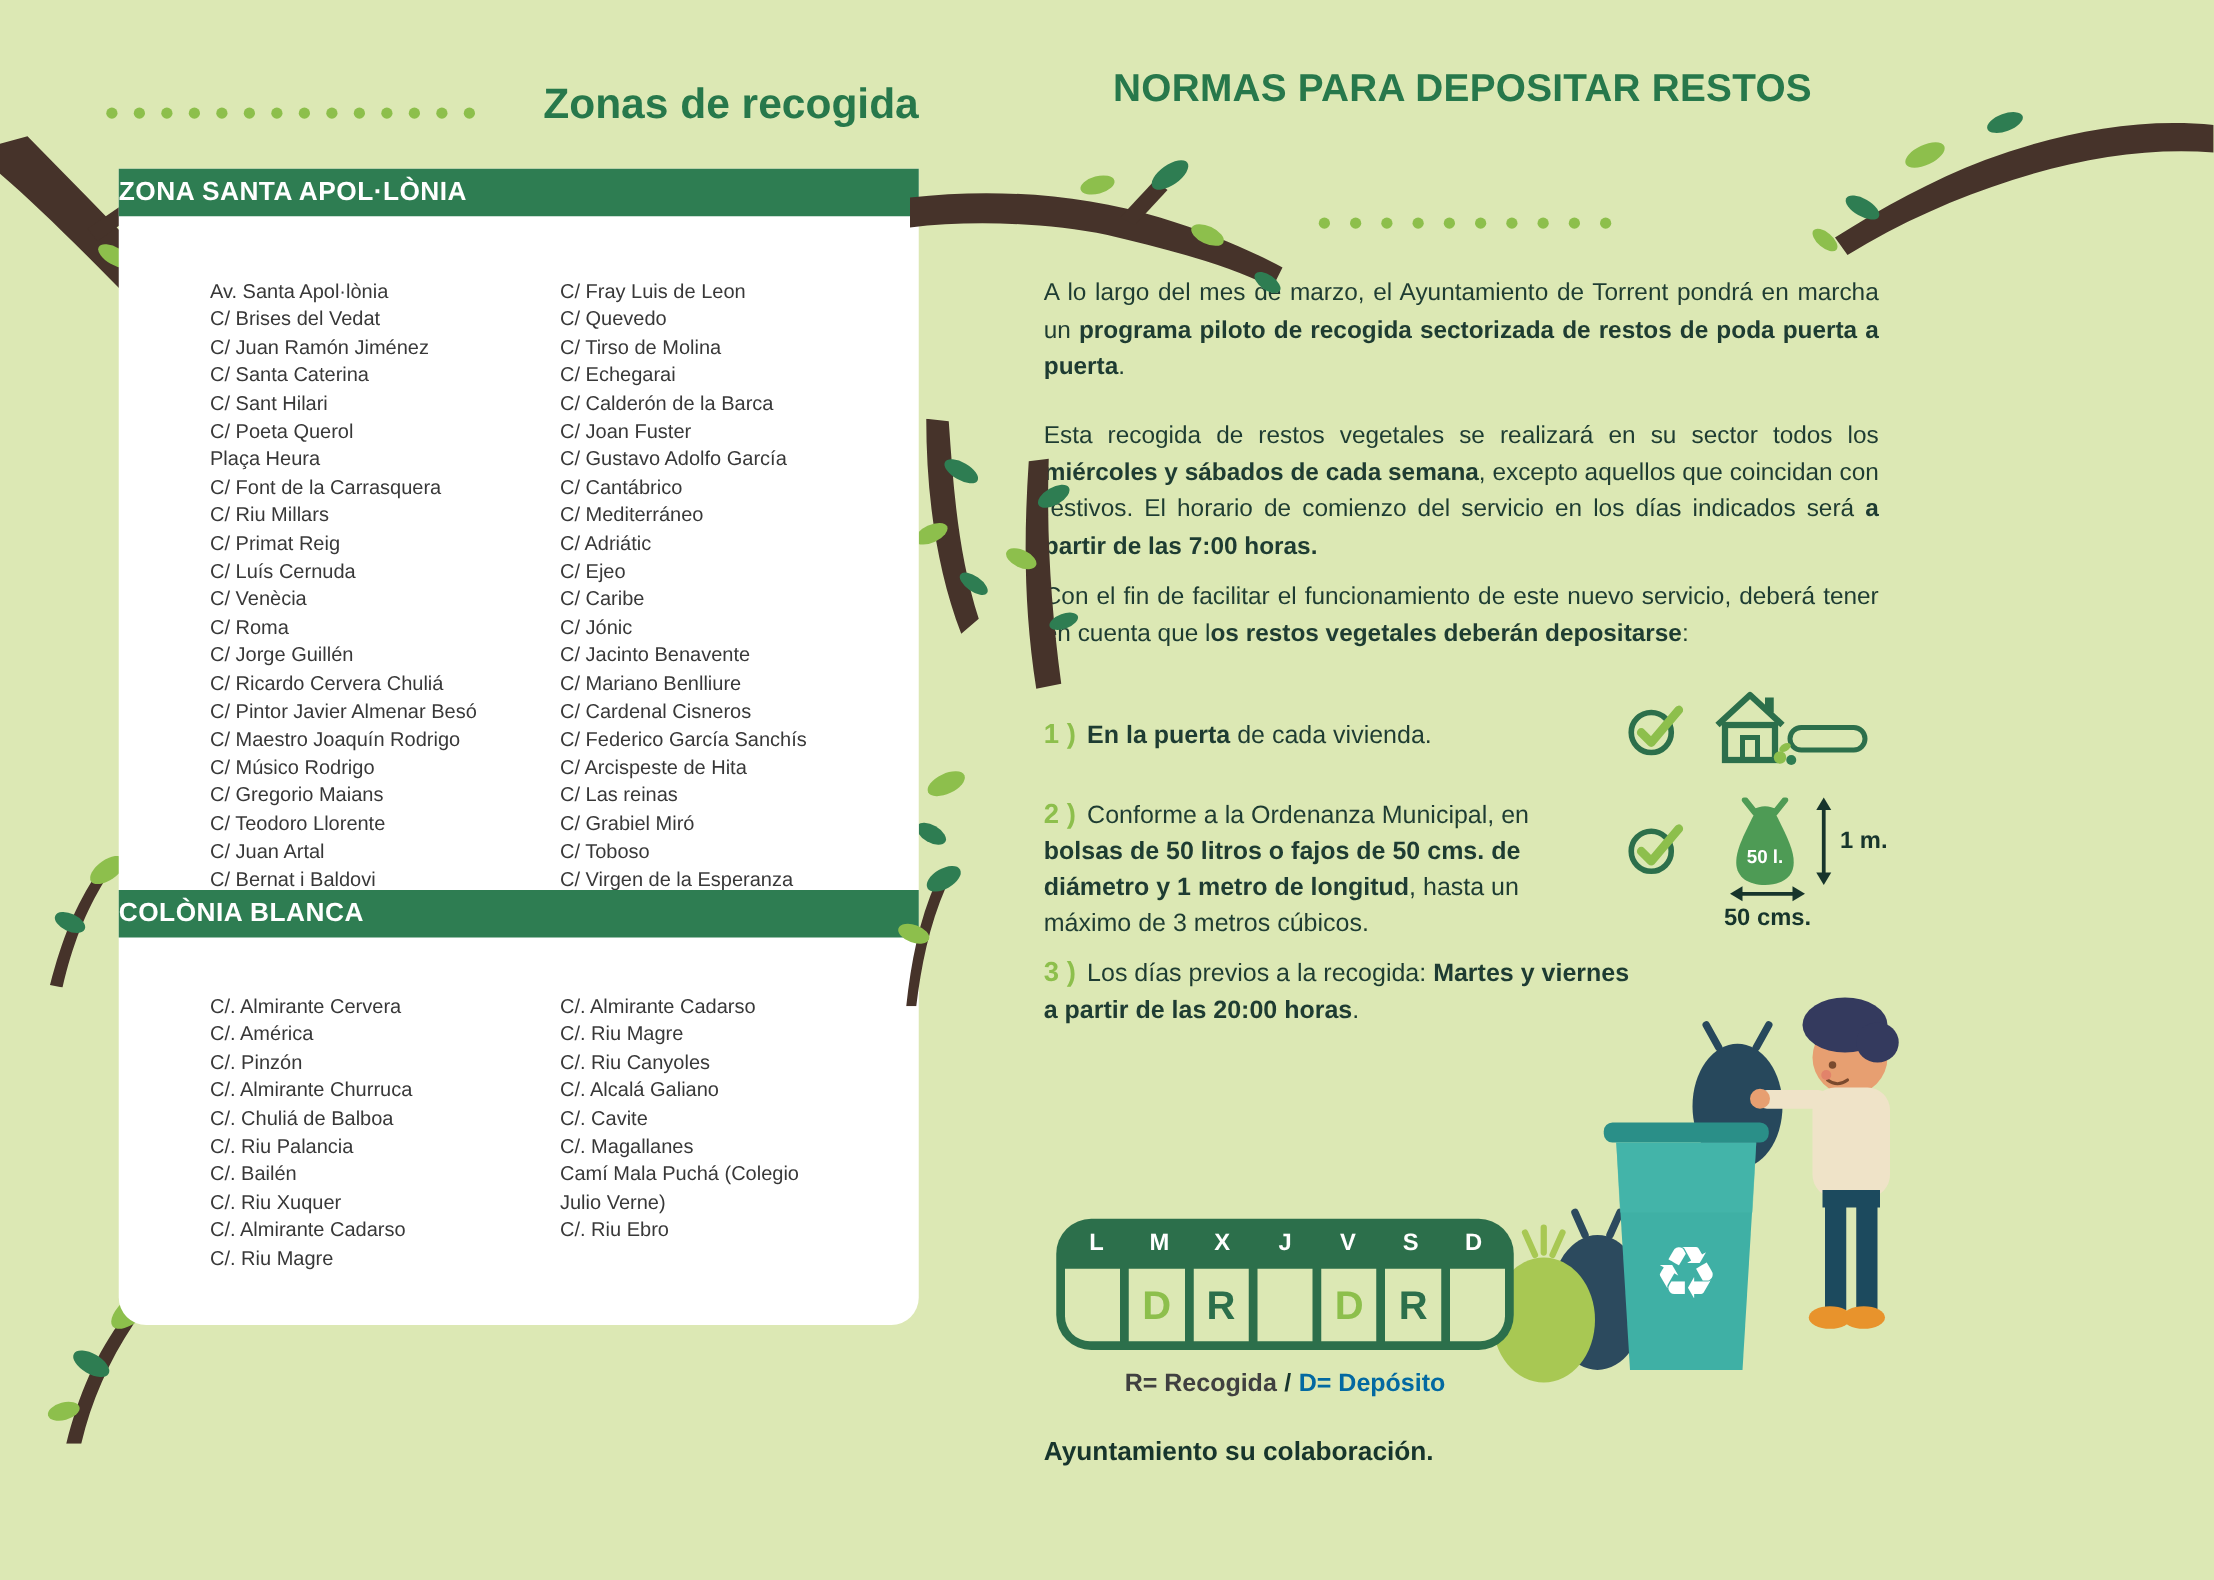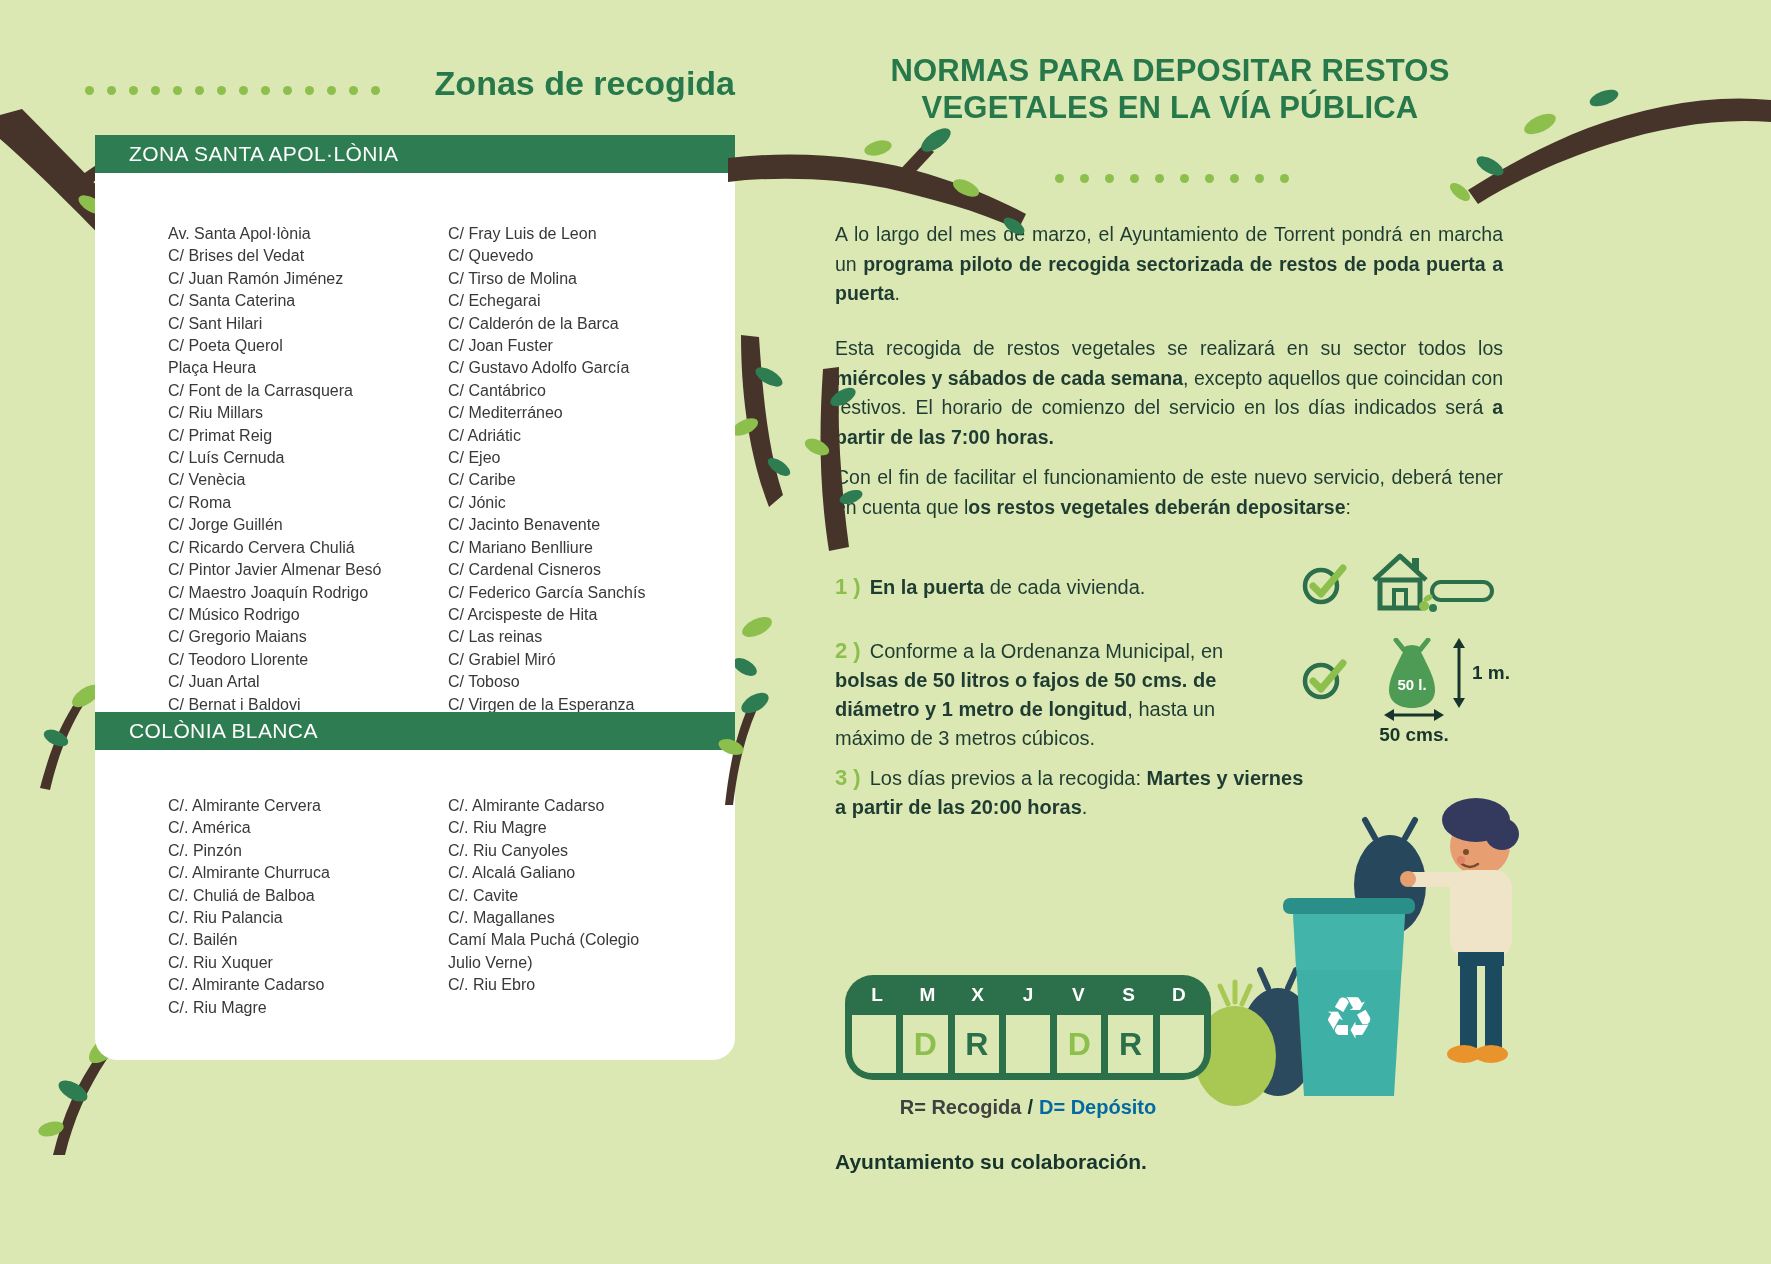--- a/index.html
+++ b/index.html
@@ -12,22 +12,22 @@
   .abs{position:absolute;}
   .b{font-weight:700;}
   
   .dots-row{display:flex;gap:13px;}
   .dot{width:9px;height:9px;border-radius:50%;background:#8dbf4c;display:inline-block;}
   .left-title{font-size:34px;font-weight:800;color:#27784b;text-align:right;}
   
   .card{left:95px;top:135px;width:640px;height:925px;background:#ffffff;
         border-radius:0 0 22px 22px;z-index:2;}
   .zone-banner{position:absolute;left:0;width:640px;height:38px;background:#2e7d52;
-        color:#ffffff;font-weight:400;font-size:21px;letter-spacing:.4px;
-        line-height:38px;padding-left:34px;box-sizing:border-box;}
+        color:#ffffff;font-weight:700;font-size:21px;letter-spacing:.4px;
+        line-height:38px;box-sizing:border-box;}
   .street-col{position:absolute;}
   .street{font-size:16px;line-height:22.4px;color:#383838;}
   
   .right-title{left:845px;top:52px;width:650px;text-align:center;
         font-size:31px;line-height:37px;font-weight:800;color:#27784b;letter-spacing:.2px;}
   .para{width:668px;font-size:19.5px;line-height:29.5px;text-align:justify;color:#1e3c32;}
   .item{font-size:20px;line-height:29px;color:#1e3c32;}
   .num{color:#8dbf4c;font-weight:800;font-size:22px;margin-right:9px;}
   .measure-label{font-size:19px;font-weight:700;color:#17352c;}
   
@@ -196,21 +196,20 @@
       <div class="street">C/. Alcalá Galiano</div>
       <div class="street">C/. Cavite</div>
       <div class="street">C/. Magallanes</div>
       <div class="street">Camí Mala Puchá (Colegio Julio Verne)</div>
       <div class="street">C/. Riu Ebro</div>
     </div>
 </div>
 
 <div class="abs right-title">
   <div>NORMAS PARA DEPOSITAR RESTOS</div>
-  <div>VEGETALES EN LA VÍA PÚBLICA</div>
 </div>
 
 <div class="abs dots-row" style="left:1055px;top:174px;gap:16px;">
   <i class="dot"></i>
     <i class="dot"></i>
     <i class="dot"></i>
     <i class="dot"></i>
     <i class="dot"></i>
     <i class="dot"></i>
     <i class="dot"></i>

